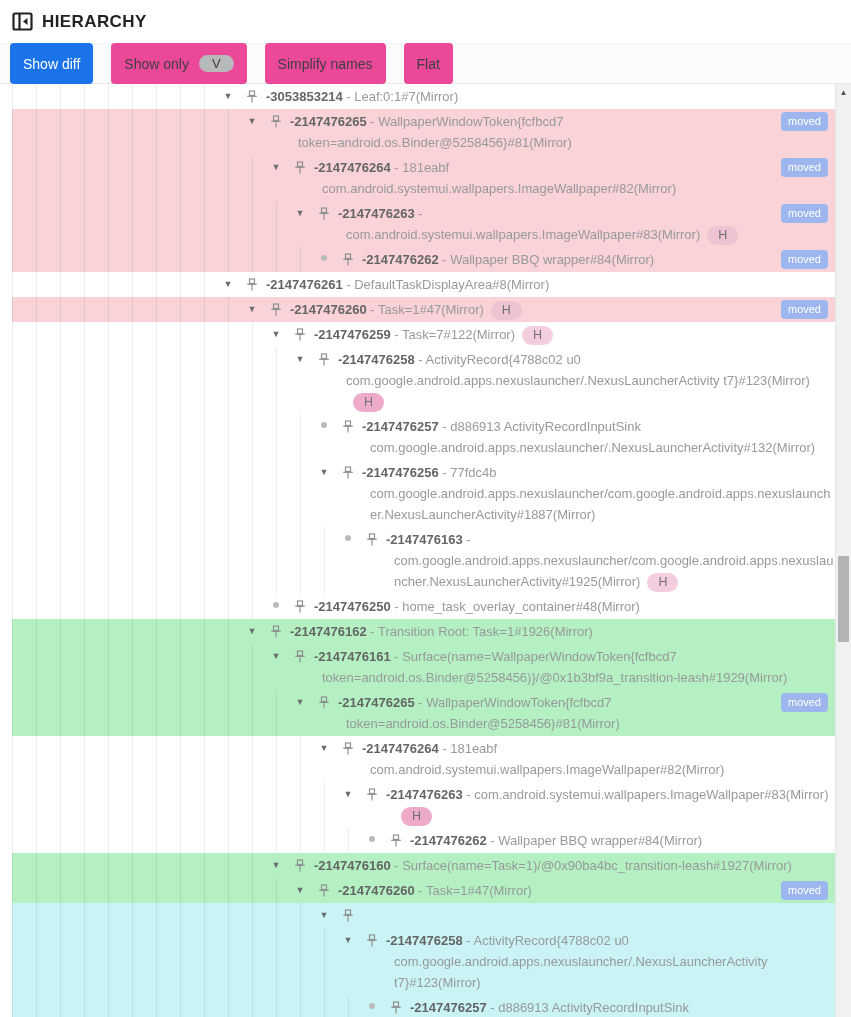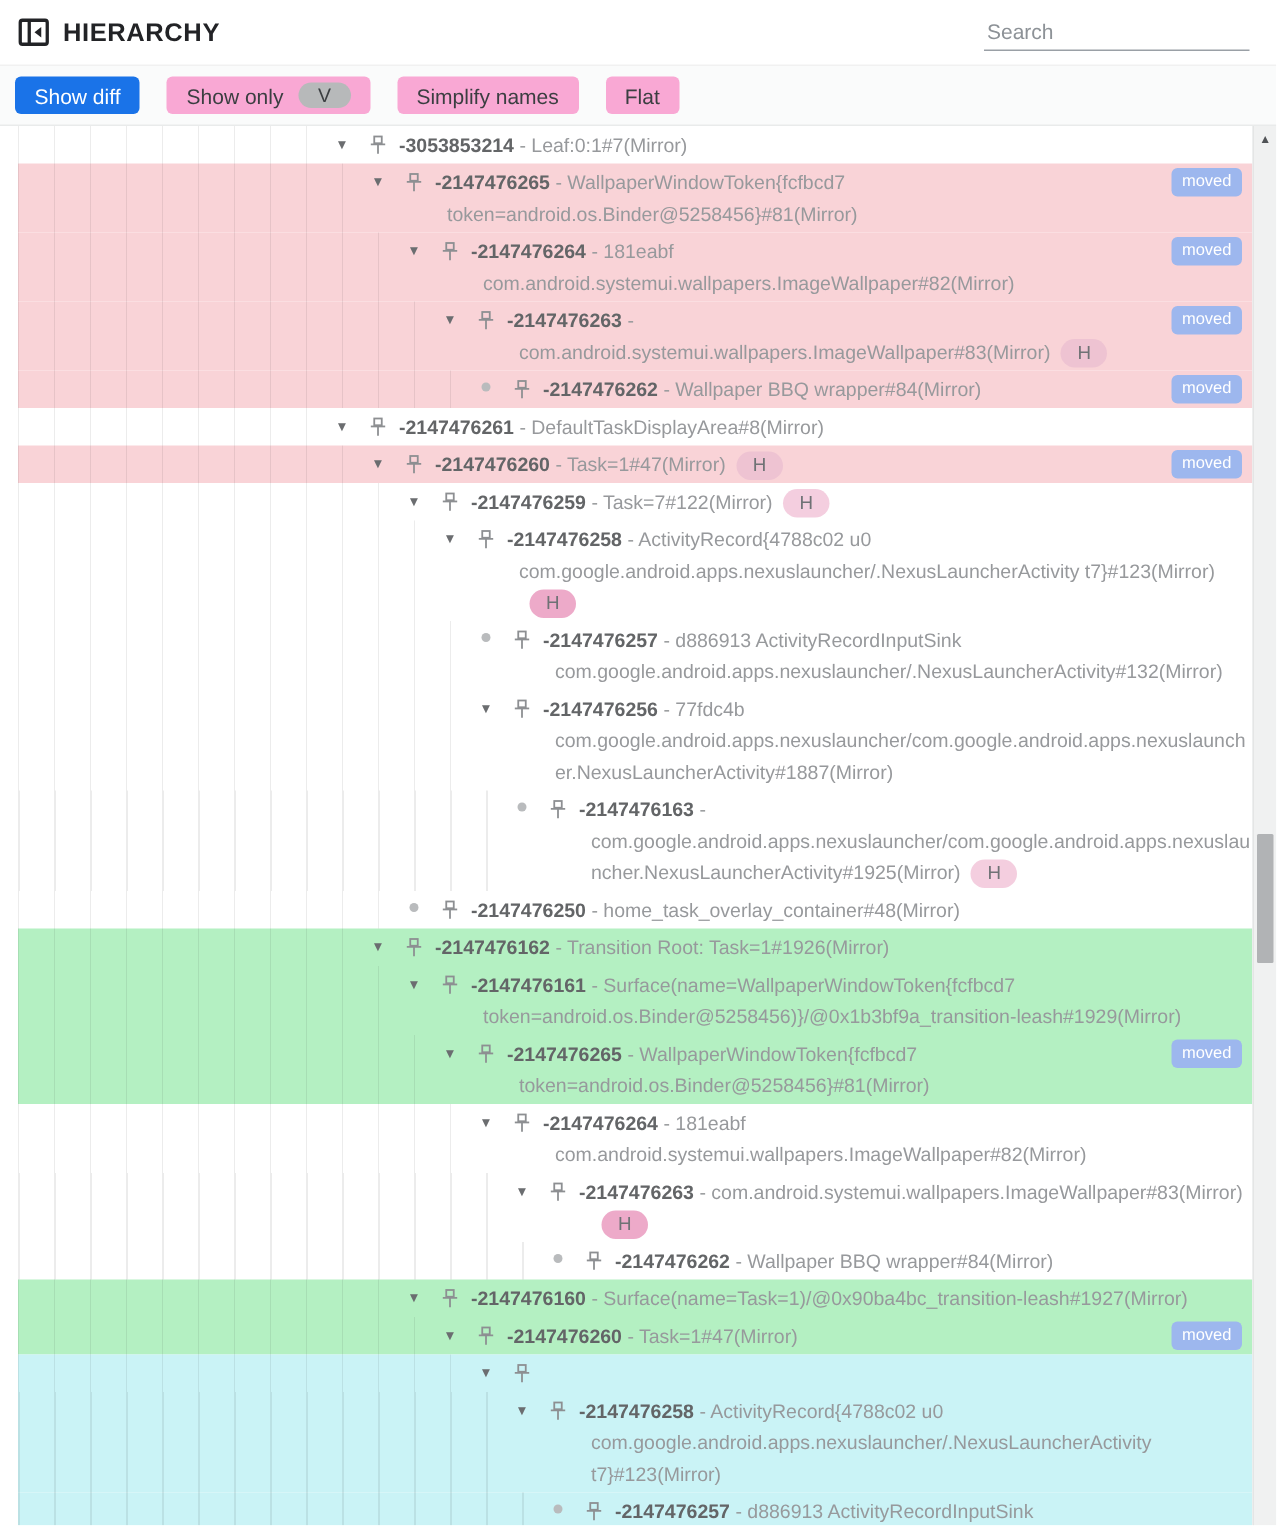--- a/index.html
+++ b/index.html
@@ -12,24 +12,24 @@
   .hdr-icon { display:flex; align-items:center; margin-right:9px; }
   .hdr-title { font-size:17px; font-weight:700; color:#222326; letter-spacing:0.4px;text-align:right; }
   .search-wrap { margin-left:auto; }
   .search-input { width:177px; border:none; border-bottom:1px solid #9aa0a6; background:transparent;
                   font-family:inherit; font-size:14px; color:#3c4043; padding:4px 2px; outline:none; }
   .search-input::placeholder { color:#8d9297; }
 
   
   .toolbar { position:absolute; top:44px; left:0; right:0; height:40px; background:#fafbfb;
              border-bottom:1px solid #e9ebeb; display:flex; align-items:center; gap:18px; padding:0 10px; z-index:5; }
-  .btn { border:none; border-radius:4px; height:25px; padding:0 13px; font-family:inherit;
+  .btn { border:none; border-radius:4px; height:41px; padding:0 13px; font-family:inherit;
          font-size:14px; font-weight:500; cursor:pointer; display:flex; align-items:center; }
   .btn-primary { color:#fff; background:#1a73e8; }
-  .btn-gray { background:#f9a8d4; color:#3b3e41; }
+  .btn-gray { background:#ec4899; color:#3b3e41; }
   .pill { display:inline-block; background:#b7b9ba; color:#3b3e41; border-radius:10px;
           padding:1px 13px; font-size:13px; margin-left:10px; }
 
   
   .content { position:absolute; top:84px; left:0; width:835px; bottom:0; overflow:hidden; background:#fff; }
   .row { position:relative; width:835px; }
   .rowbg { position:absolute; left:12px; right:0; top:0; bottom:0; z-index:0; }
   .guides { position:absolute; left:0; top:0; bottom:0; z-index:1;
     background-image:repeating-linear-gradient(90deg,
       transparent 0px, transparent 12px,
@@ -62,23 +62,20 @@
 
   <div class="header">
     <span class="hdr-icon">
       <svg width="21" height="19" viewBox="0 0 21 19">
         <rect x="1.5" y="1.5" width="18" height="16" rx="1.5" fill="none" stroke="#222326" stroke-width="2.2"></rect>
         <line x1="7.5" y1="1.5" x2="7.5" y2="17.5" stroke="#222326" stroke-width="2.2"></line>
         <path d="M15.5 6 L11 9.5 L15.5 13 Z" fill="#222326"></path>
       </svg>
     </span>
     <span class="hdr-title">HIERARCHY</span>
-    <span class="search-wrap">
-      <input class="search-input" type="text" placeholder="Search" style="">
-    </span>
   </div>
 
   <div class="toolbar">
     <button class="btn btn-primary" style="background: rgb(26, 115, 232);">Show diff</button>
     <button class="btn btn-gray">
       <span>Show only</span>
       <span class="pill">V</span>
     </button>
     <button class="btn btn-gray">Simplify names</button>
     <button class="btn btn-gray">Flat</button>

